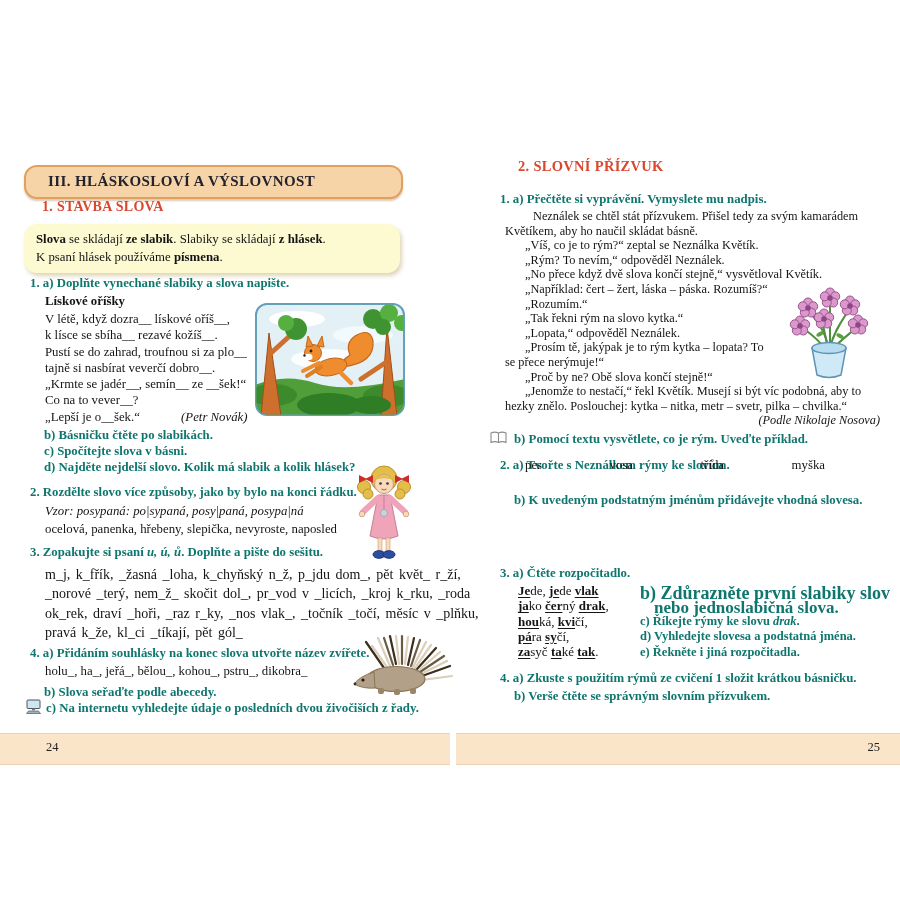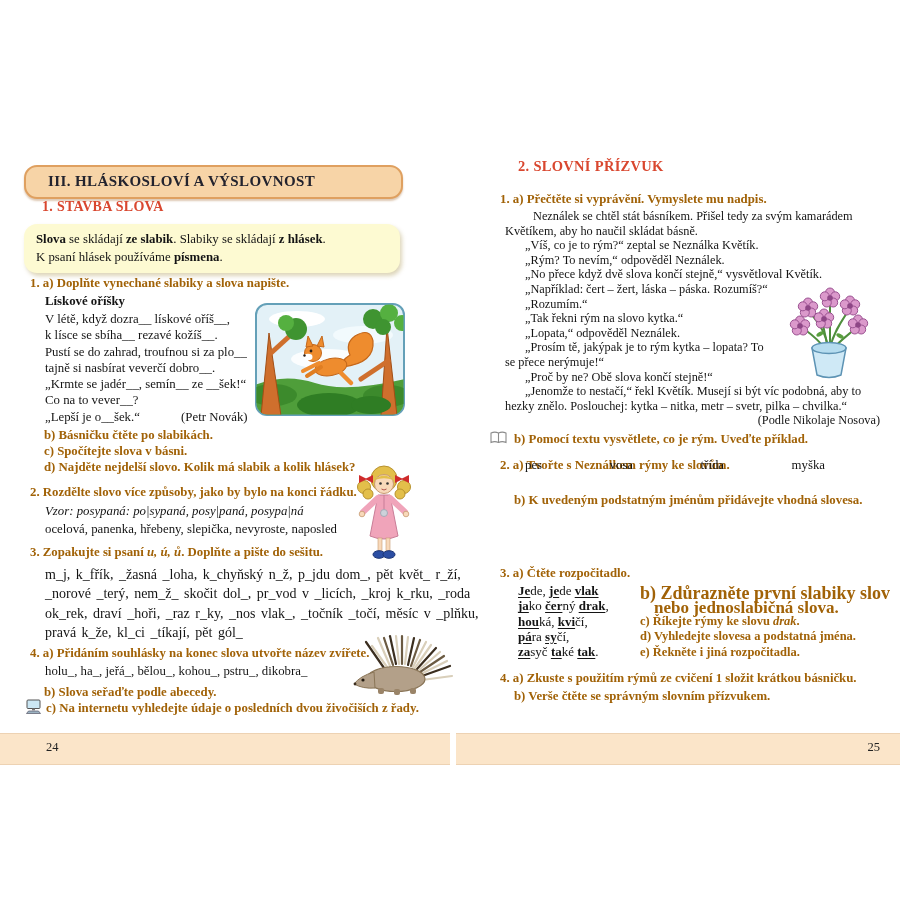--- a/index.html
+++ b/index.html
@@ -2,21 +2,21 @@
 <html><head>
 <meta charset="utf-8">
 <style>
   html,body{margin:0;padding:0;background:#ffffff;}
   .sheet{position:relative;width:900px;height:900px;background:#fff;overflow:hidden;
          font-family:"Liberation Serif",serif;color:#141414;}
   .abs{position:absolute;}
   .b{font-weight:700;}
   .i{font-style:italic;}
   .u{text-decoration:underline;text-underline-offset:2px;}
-  .task{font-family:"Liberation Serif",serif;font-weight:700;color:#a16207;font-size:12.8px;white-space:nowrap;}
+  .task{font-family:"Liberation Serif",serif;font-weight:700;color:#0f766e;font-size:12.8px;white-space:nowrap;}
   .body{font-size:12.8px;color:#141414;}
   .chapter-box{left:24px;top:165px;width:353px;height:30px;background:#f7d4a7;
                border:2px solid #dfa060;border-radius:13px;line-height:28px;padding-left:22px;
                box-shadow:0 2px 2px rgba(160,100,40,.35);}
   .chapter-box span{font-size:15px;font-weight:700;color:#23232e;letter-spacing:.4px;}
   .section-title{font-size:14px;font-weight:700;color:#d9472f;letter-spacing:.3px;white-space:nowrap;}
   .info-box{background:#fdfad2;border-radius:10px;padding:7px 12px;
             box-shadow:2px 3px 4px rgba(170,150,80,.4);}
   .info-box div{font-size:12.8px;line-height:17.5px;}
   .poem div{white-space:nowrap;}
@@ -27,21 +27,21 @@
   .story div{white-space:nowrap;}
   .ind28{padding-left:28px;}
   .ind20{padding-left:20px;}
   .rhyme{font-size:13px;line-height:15.3px;}
   .rhyme div{white-space:nowrap;}
   .wordsrow{display:flex;justify-content:space-between;width:300px;font-size:12.8px;}
   .footer{left:0;top:733px;width:900px;height:30px;background:#fbe5c9;
           border-top:1px solid #edd2b3;border-bottom:1px solid #edd2b3;}
   .gutter{left:450px;top:733px;width:6px;height:32px;background:#fff;}
   .pagenum{font-size:12.5px;color:#222;}
-  .author{}
+  .author{font-style:italic;}
   svg{display:block;}
 </style>
 </head>
 <body>
 
 <div class="sheet">
 
   <div class="abs chapter-box">
     <span>III. HLÁSKOSLOVÍ A VÝSLOVNOST</span>
   </div>
@@ -203,21 +203,21 @@
       <path d="M2.5 12 L12.5 12 L14.5 14.5 L0.5 14.5 Z" fill="#9db3c2" stroke="#556" stroke-width=".7"></path>
     </svg>
   </div>
   <div class="abs task" style="left:46px;top:701px;">c) Na internetu vyhledejte údaje o posledních dvou živočiších z řady.</div>
 
   <div class="abs section-title" style="left:518px;top:158px;font-size:14.5px;">2. SLOVNÍ PŘÍZVUK</div>
 
   <div class="abs task" style="left:500px;top:192px;">1. a) Přečtěte si vyprávění. Vymyslete mu nadpis.</div>
 
   <div class="abs story" style="left:505px;top:209px;">
-    <div class="ind28">Neználek se chtěl stát básníkem. Přišel tedy za svým kamarádem</div>
+    <div class="ind28">Neználek se chtěl stát přízvukem. Přišel tedy za svým kamarádem</div>
     <div>Květíkem, aby ho naučil skládat básně.</div>
     <div class="ind20">„Víš, co je to rým?“ zeptal se Neználka Květík.</div>
     <div class="ind20">„Rým? To nevím,“ odpověděl Neználek.</div>
     <div class="ind20">„No přece když dvě slova končí stejně,“ vysvětloval Květík.</div>
     <div class="ind20">„Například: čert – žert, láska – páska. Rozumíš?“</div>
     <div class="ind20">„Rozumím.“</div>
     <div class="ind20">„Tak řekni rým na slovo kytka.“</div>
     <div class="ind20">„Lopata,“ odpověděl Neználek.</div>
     <div class="ind20">„Prosím tě, jakýpak je to rým kytka – lopata? To</div>
     <div>se přece nerýmuje!“</div>

